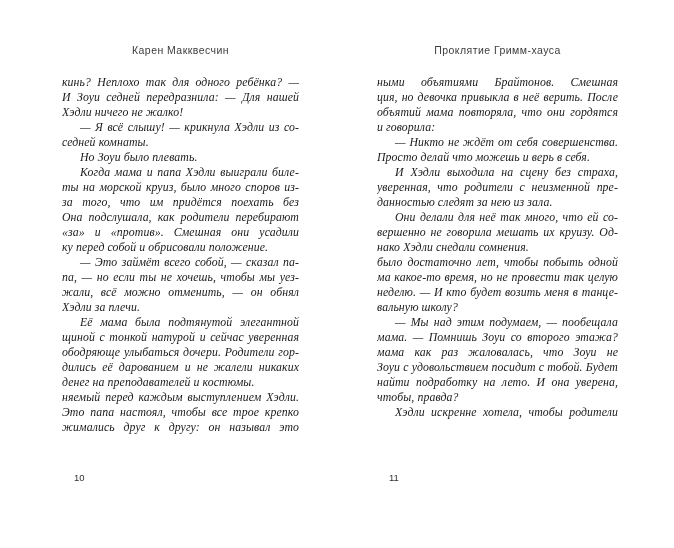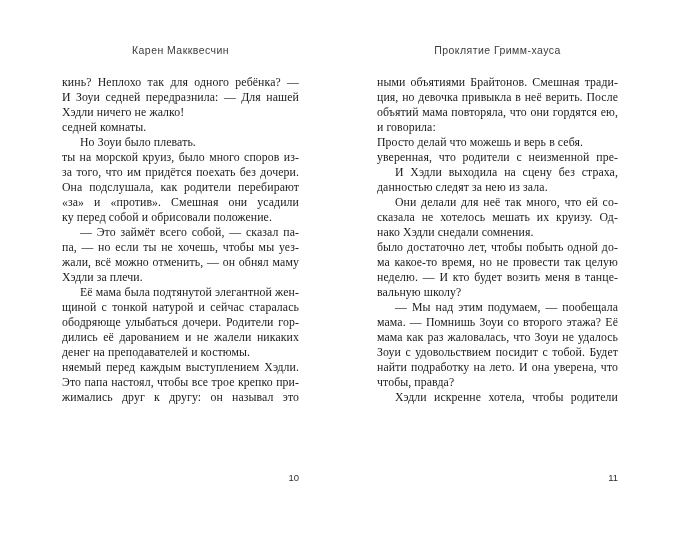--- a/index.html
+++ b/index.html
@@ -38,92 +38,96 @@
     letter-spacing: 0.45px;
     color: #3d3d3d;
     white-space: nowrap;
   }
 
   .text-block {
     position: absolute;
     top: 75px;
     left: 0;
     width: 100%;
+    font-style: italic;
   }
   .ln {
     height: 15px;
     line-height: 15px;
     font-size: 11.8px;
     color: #1a1a1a;
     text-align: justify;
     text-align-last: justify;
     overflow: hidden;
     letter-spacing: 0.1px;
   }
   .ind { text-indent: 18px; }
   .pe  { text-align-last: left; }
 
   .folio {
     position: absolute;
     top: 472px;
-    left: 0;
+    left: 12px;
     width: 100%;
-    text-align: right;
+    text-align: left;
     font-family: "Liberation Sans", "DejaVu Sans", sans-serif;
     font-size: 9.5px;
     color: #2e2e2e;
   }
 </style>
 </head>
 <body>
 
 <div class="spread">
 
   <div class="page page-left">
     <div class="running-head">Карен Макквесчин</div>
     <div class="text-block">
       <div class="ln">кинь? Неплохо так для одного ребёнка? —</div>
       <div class="ln">И Зоуи седней передразнила: — Для нашей</div>
       <div class="ln pe">Хэдли ничего не жалко!</div>
+      <div class="ln ind">— Я всё слышу! — крикнула Хэдли из со-</div>
       <div class="ln pe">седней комнаты.</div>
       <div class="ln ind pe">Но Зоуи было плевать.</div>
+      <div class="ln ind">Когда мама и папа Хэдли выиграли биле-</div>
       <div class="ln">ты на морской круиз, было много споров из-</div>
       <div class="ln">за того, что им придётся поехать без дочери.</div>
       <div class="ln">Она подслушала, как родители перебирают все</div>
       <div class="ln">«за» и «против». Смешная они усадили девоч-</div>
       <div class="ln pe">ку перед собой и обрисовали положение.</div>
       <div class="ln ind">— Это займёт всего собой, — сказал па-</div>
       <div class="ln">па, — но если ты не хочешь, чтобы мы уез-</div>
       <div class="ln">жали, всё можно отменить, — он обнял маму</div>
       <div class="ln pe">Хэдли за плечи.</div>
       <div class="ln ind">Её мама была подтянутой элегантной жен-</div>
-      <div class="ln">щиной с тонкой натурой и сейчас старалась</div>
+      <div class="ln">щиной с тонкой натурой и сейчас уверенная</div>
       <div class="ln">ободряюще улыбаться дочери. Родители гор-</div>
       <div class="ln">дились её дарованием и не жалели никаких</div>
       <div class="ln pe">денег на преподавателей и костюмы.</div>
       <div class="ln">няемый перед каждым выступлением Хэдли.</div>
       <div class="ln">Это папа настоял, чтобы все трое крепко при-</div>
       <div class="ln">жимались друг к другу: он называл это семей-</div>
     </div>
     <div class="folio">10</div>
   </div>
 
   <div class="page page-right">
     <div class="running-head">Проклятие Гримм-хауса</div>
     <div class="text-block">
       <div class="ln">ными объятиями Брайтонов. Смешная тради-</div>
       <div class="ln">ция, но девочка привыкла в неё верить. После</div>
       <div class="ln">объятий мама повторяла, что они гордятся ею,</div>
       <div class="ln pe">и говорила:</div>
+      <div class="ln ind">— Никто не ждёт от себя совершенства.</div>
       <div class="ln pe">Просто делай что можешь и верь в себя.</div>
+      <div class="ln ind">И Хэдли выходила на сцену без страха,</div>
       <div class="ln">уверенная, что родители с неизменной пре-</div>
-      <div class="ln ind">И Хэдли выходила на сцену без страха,</div>
       <div class="ln pe">данностью следят за нею из зала.</div>
       <div class="ln ind">Они делали для неё так много, что ей со-</div>
-      <div class="ln">сказала не хотелось мешать их круизу. Од-</div>
+      <div class="ln">вершенно не говорила мешать их круизу. Од-</div>
       <div class="ln pe">нако Хэдли снедали сомнения.</div>
       <div class="ln">было достаточно лет, чтобы побыть одной до-</div>
       <div class="ln">ма какое-то время, но не провести так целую</div>
       <div class="ln">неделю. — И кто будет возить меня в танце-</div>
       <div class="ln pe">вальную школу?</div>
       <div class="ln ind">— Мы над этим подумаем, — пообещала</div>
       <div class="ln">мама. — Помнишь Зоуи со второго этажа? Её</div>
       <div class="ln">мама как раз жаловалась, что Зоуи не удалось</div>
       <div class="ln">Зоуи с удовольствием посидит с тобой. Будет</div>
       <div class="ln">найти подработку на лето. И она уверена, что</div>

